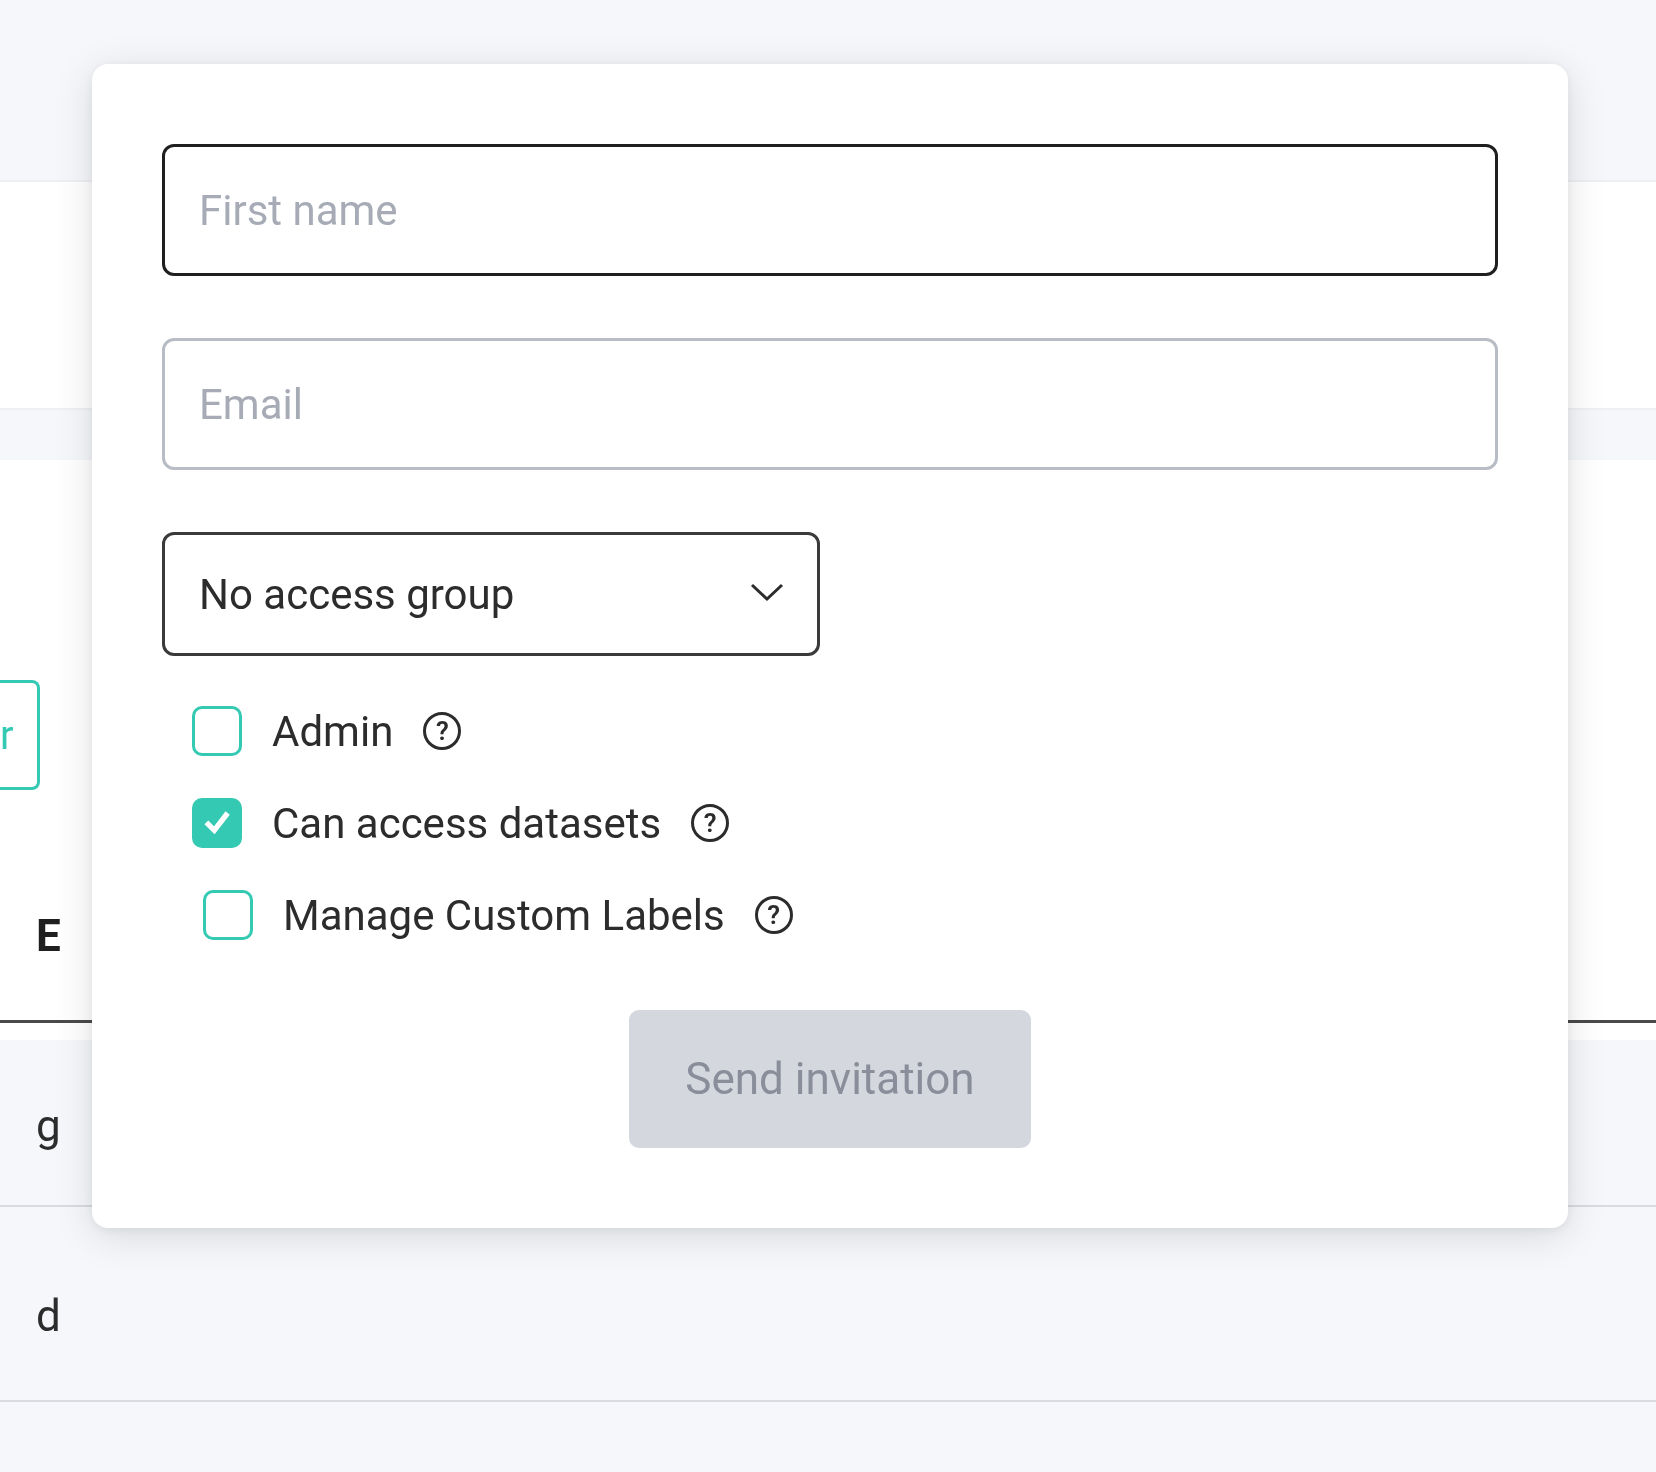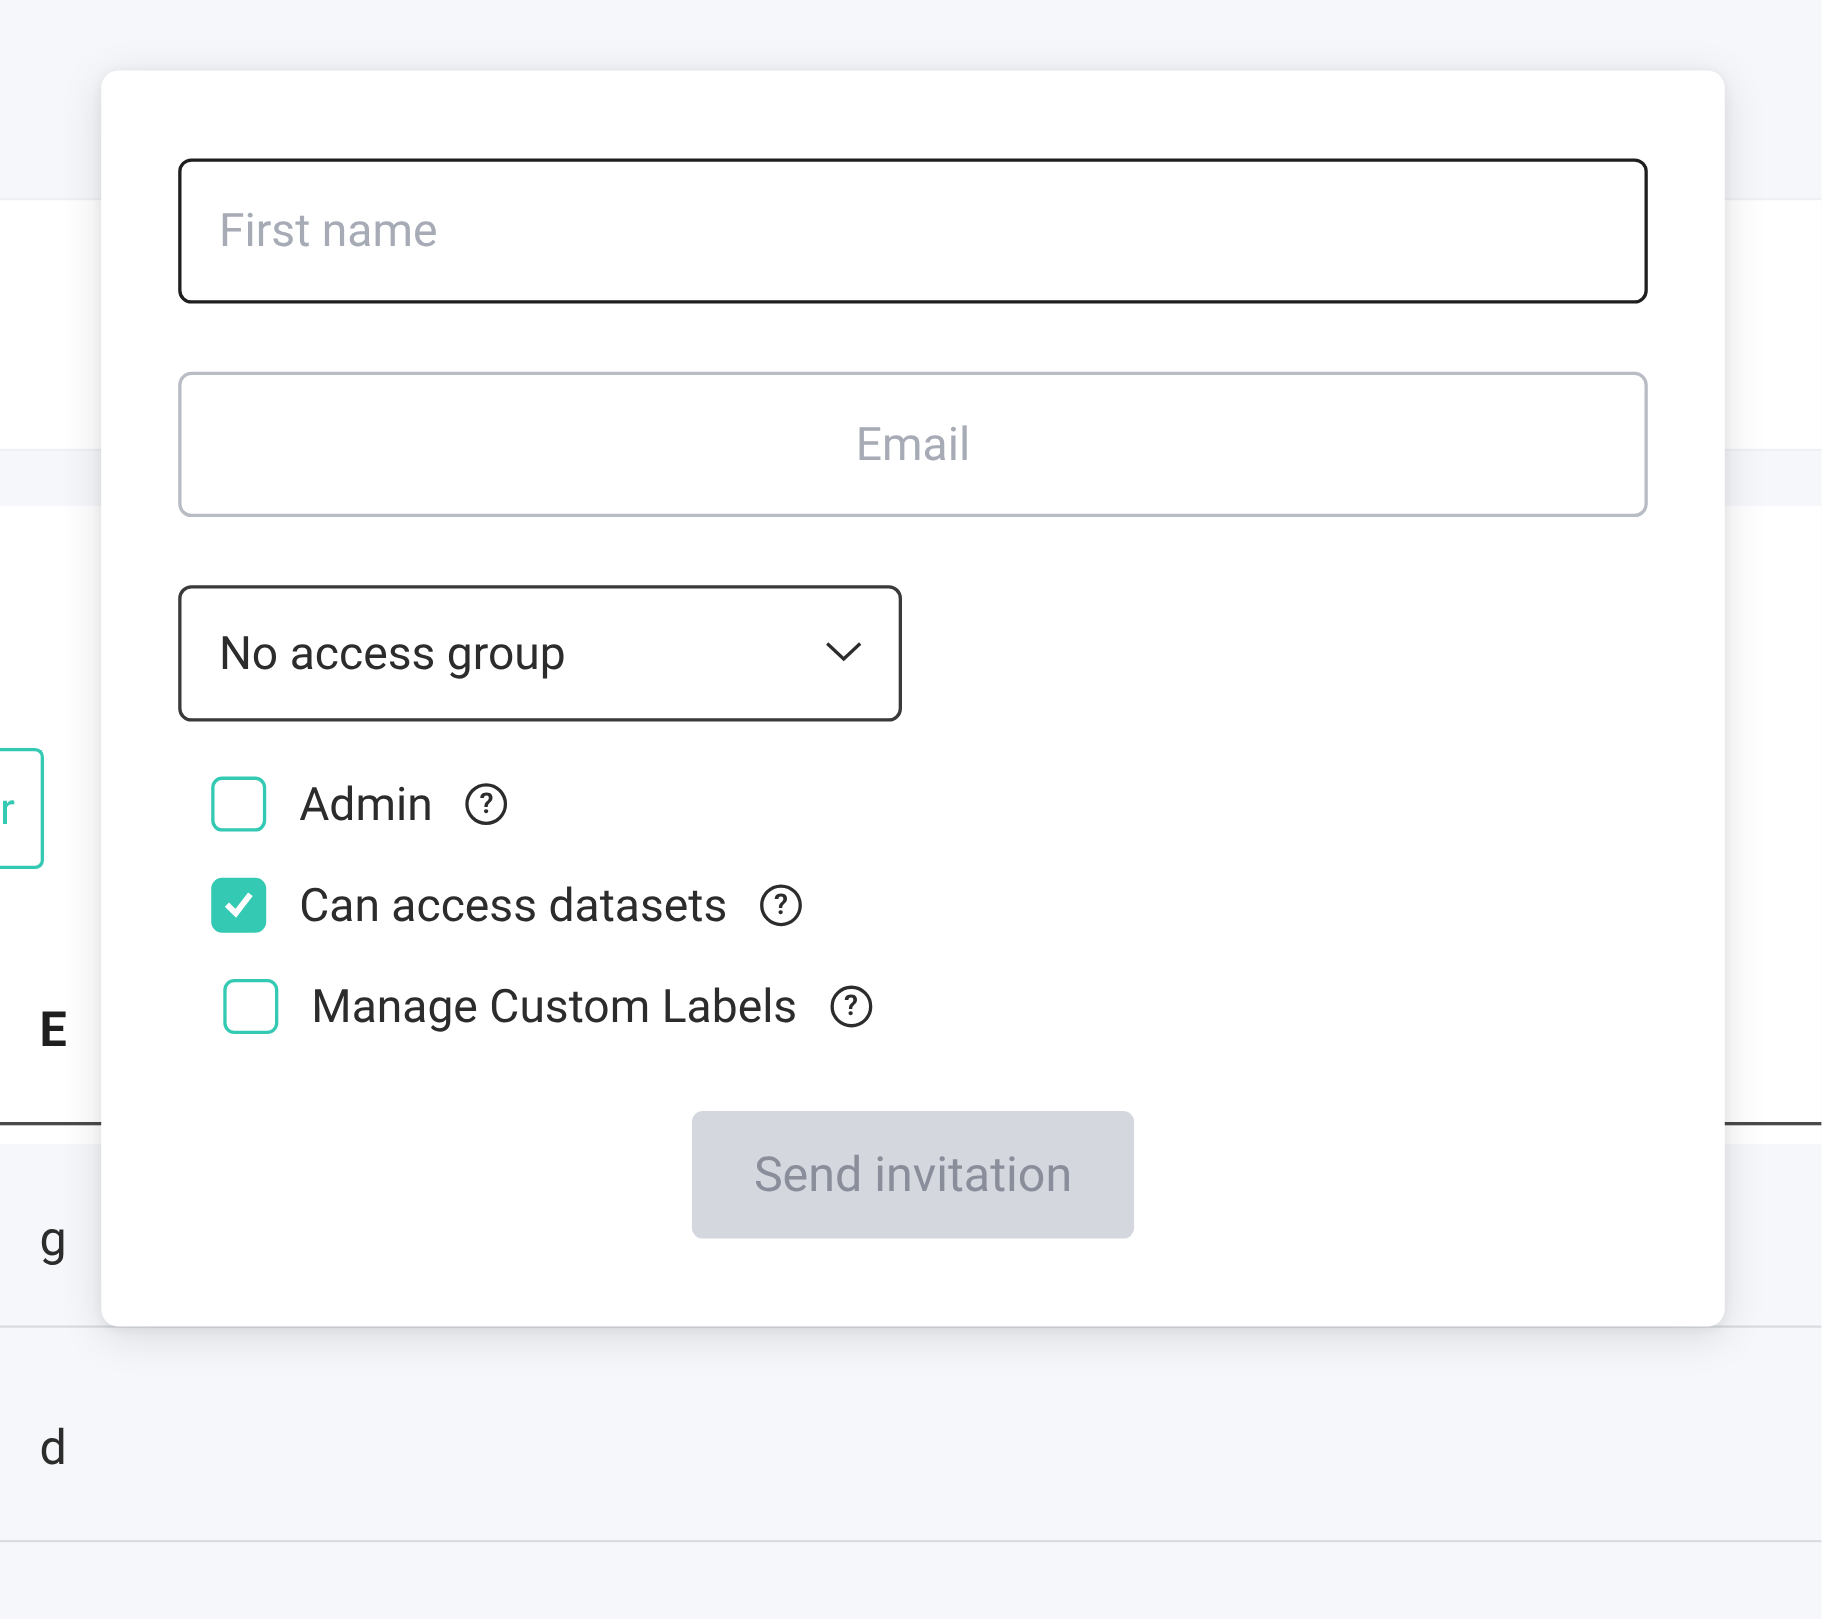--- a/index.html
+++ b/index.html
@@ -151,21 +151,20 @@
     }
     .input.focused {
       border-color: #1f1f1f;
     }
     .input::placeholder {
       color: #a6abb6;
     }
     .input-full {
       width: 100%;
       margin-bottom: 62px;
-      text-align: center;
     }
     
     .select-wrap {
       position: relative;
       width: 658px;
       margin-bottom: 50px;
     }
     .select {
       width: 100%;
       height: 124px;
@@ -253,21 +252,21 @@
     
     .submit-row {
       display: flex;
       justify-content: center;
     }
     .submit-btn {
       background: #d4d7de;
       color: #898e9a;
       border: none;
       border-radius: 10px;
-      padding: 32px 56px;
+      padding: 43px 56px;
       font-size: 44px;
       font-weight: 400;
       cursor: pointer;
       font-family: inherit;
     }
   </style>
 </head>
 <body>
 
 <div class="bg-bar-1"></div>

